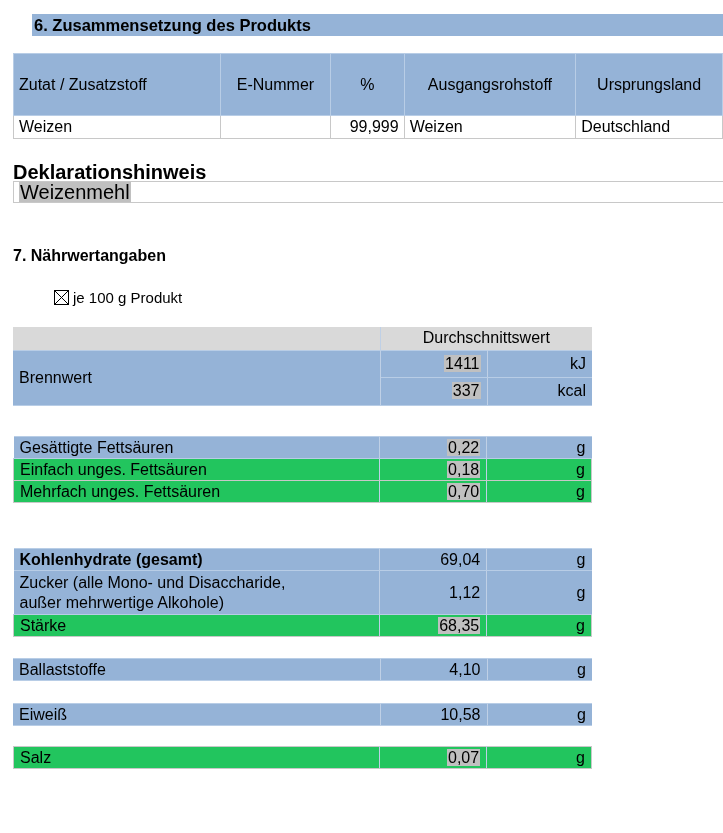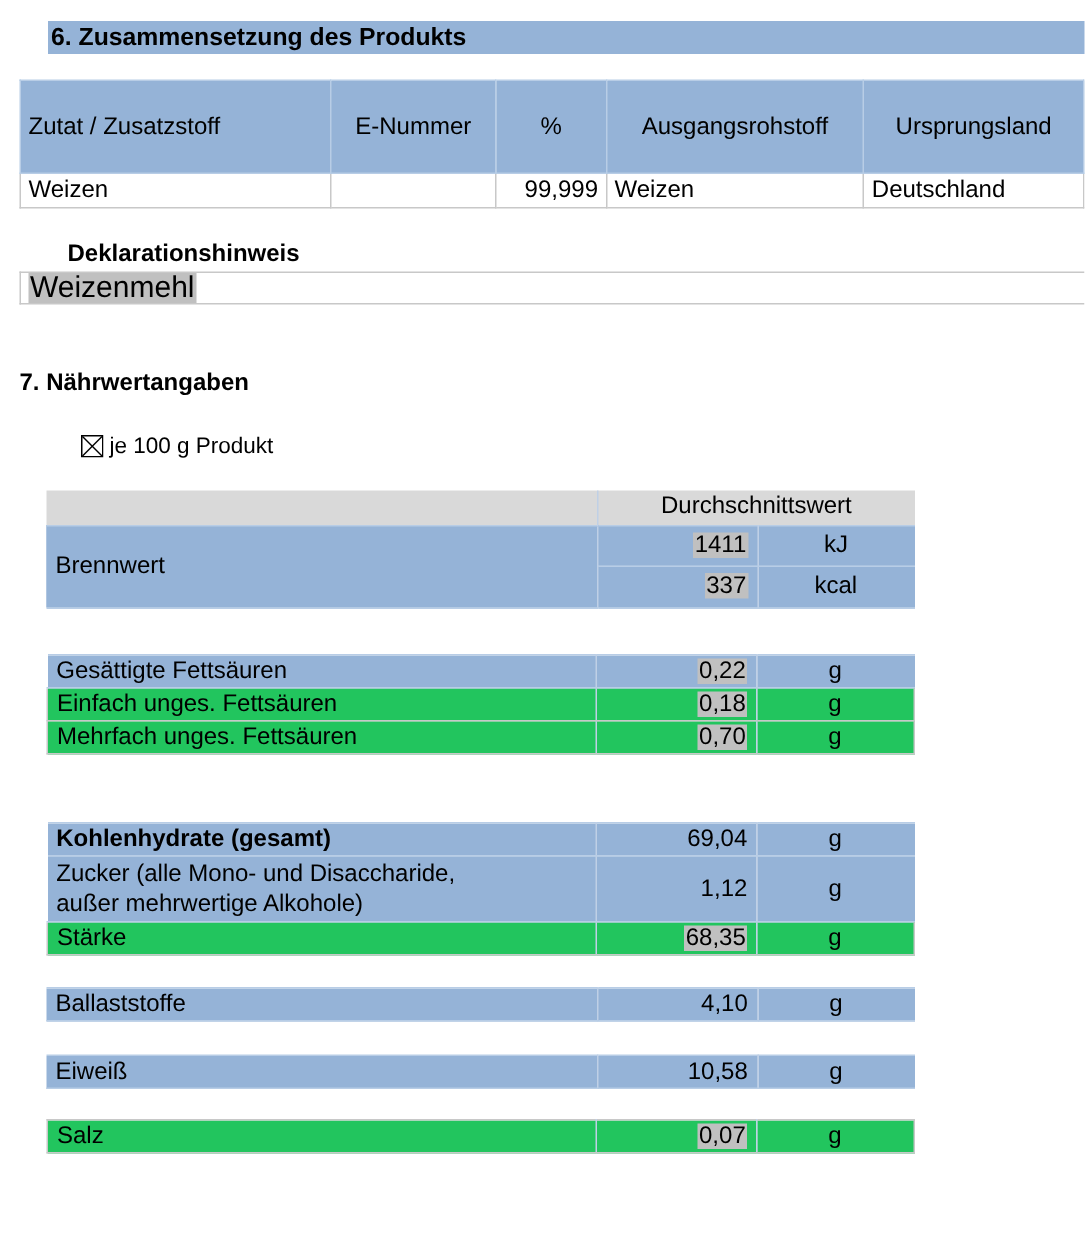--- a/index.html
+++ b/index.html
@@ -11,32 +11,32 @@
   .hl { background: #c0c0c0; }
   .sec-title { left: 12px; top: 14px; width: 711px; height: 22px; line-height: 22px;
                font-weight: bold; font-size: 16.5px; padding-left: 2px; box-sizing: border-box; }
   
   .comp { left: 13px; top: 53px; width: 710px; border-collapse: collapse; }
   .comp td { border: 1px solid #c8c8c8; font-size: 16px; padding: 0 5px; box-sizing: border-box; }
   .comp .hdr td { height: 62px; border-color: #b8cde6; }
   .comp .row td { height: 23px; }
   .center { text-align: center; }
   .right { text-align: right; }
-  .decl-label { left: 13px; top: 161px; font-weight: bold; font-size: 16px; margin-left: 32px; }
+  .decl-label { left: 13px; top: 161px; font-weight: bold; font-size: 20px; }
   .decl-box { left: 13px; top: 181px; width: 710px; height: 22px; border: 1px solid #c8c8c8;
               box-sizing: border-box; border-right: none; }
   .decl-val { display: inline-block; margin-left: 5px; padding: 0 1px; line-height: 20px; font-size: 20px; }
   .sec7 { left: 13px; top: 247px; font-weight: bold; font-size: 16px; }
   .chk-row { left: 14px; top: 289px; font-size: 15px; display: flex; align-items: center; gap: 4px; padding-left: 40px; }
   .chk { width: 15px; height: 15px; display: inline-block; }
-  .ntab { left: 31px; width: 579px; border-collapse: collapse; border-radius: 13px; }
+  .ntab { left: 13px; width: 579px; border-collapse: collapse; border-radius: 13px; }
   .ntab td { font-size: 16px; padding: 0 6px; box-sizing: border-box; height: 22px; }
   .ntab td.lbl { width: 367px; }
   .ntab td.val { width: 107px; text-align: right; padding-right: 6px; }
-  .ntab td.unit { width: 105px; text-align: center; padding-left: 5px; }
+  .ntab td.unit { width: 105px; text-align: right; padding-left: 5px; }
   .ntab td.lbl, .ntab td.val { border-right: 1px solid #bfd0e6; }
   .white td { background: #22c55e; border: 1px solid #c8c8c8; }
   .blue td { border-top: 1px solid #b8cde6; border-bottom: 1px solid #b8cde6; }
   .num { padding: 0 1px; }
   .bold { font-weight: bold; }
 </style>
 </head>
 <body>
 
 <div class="abs sec-title blue">6. Zusammensetzung des Produkts</div>

